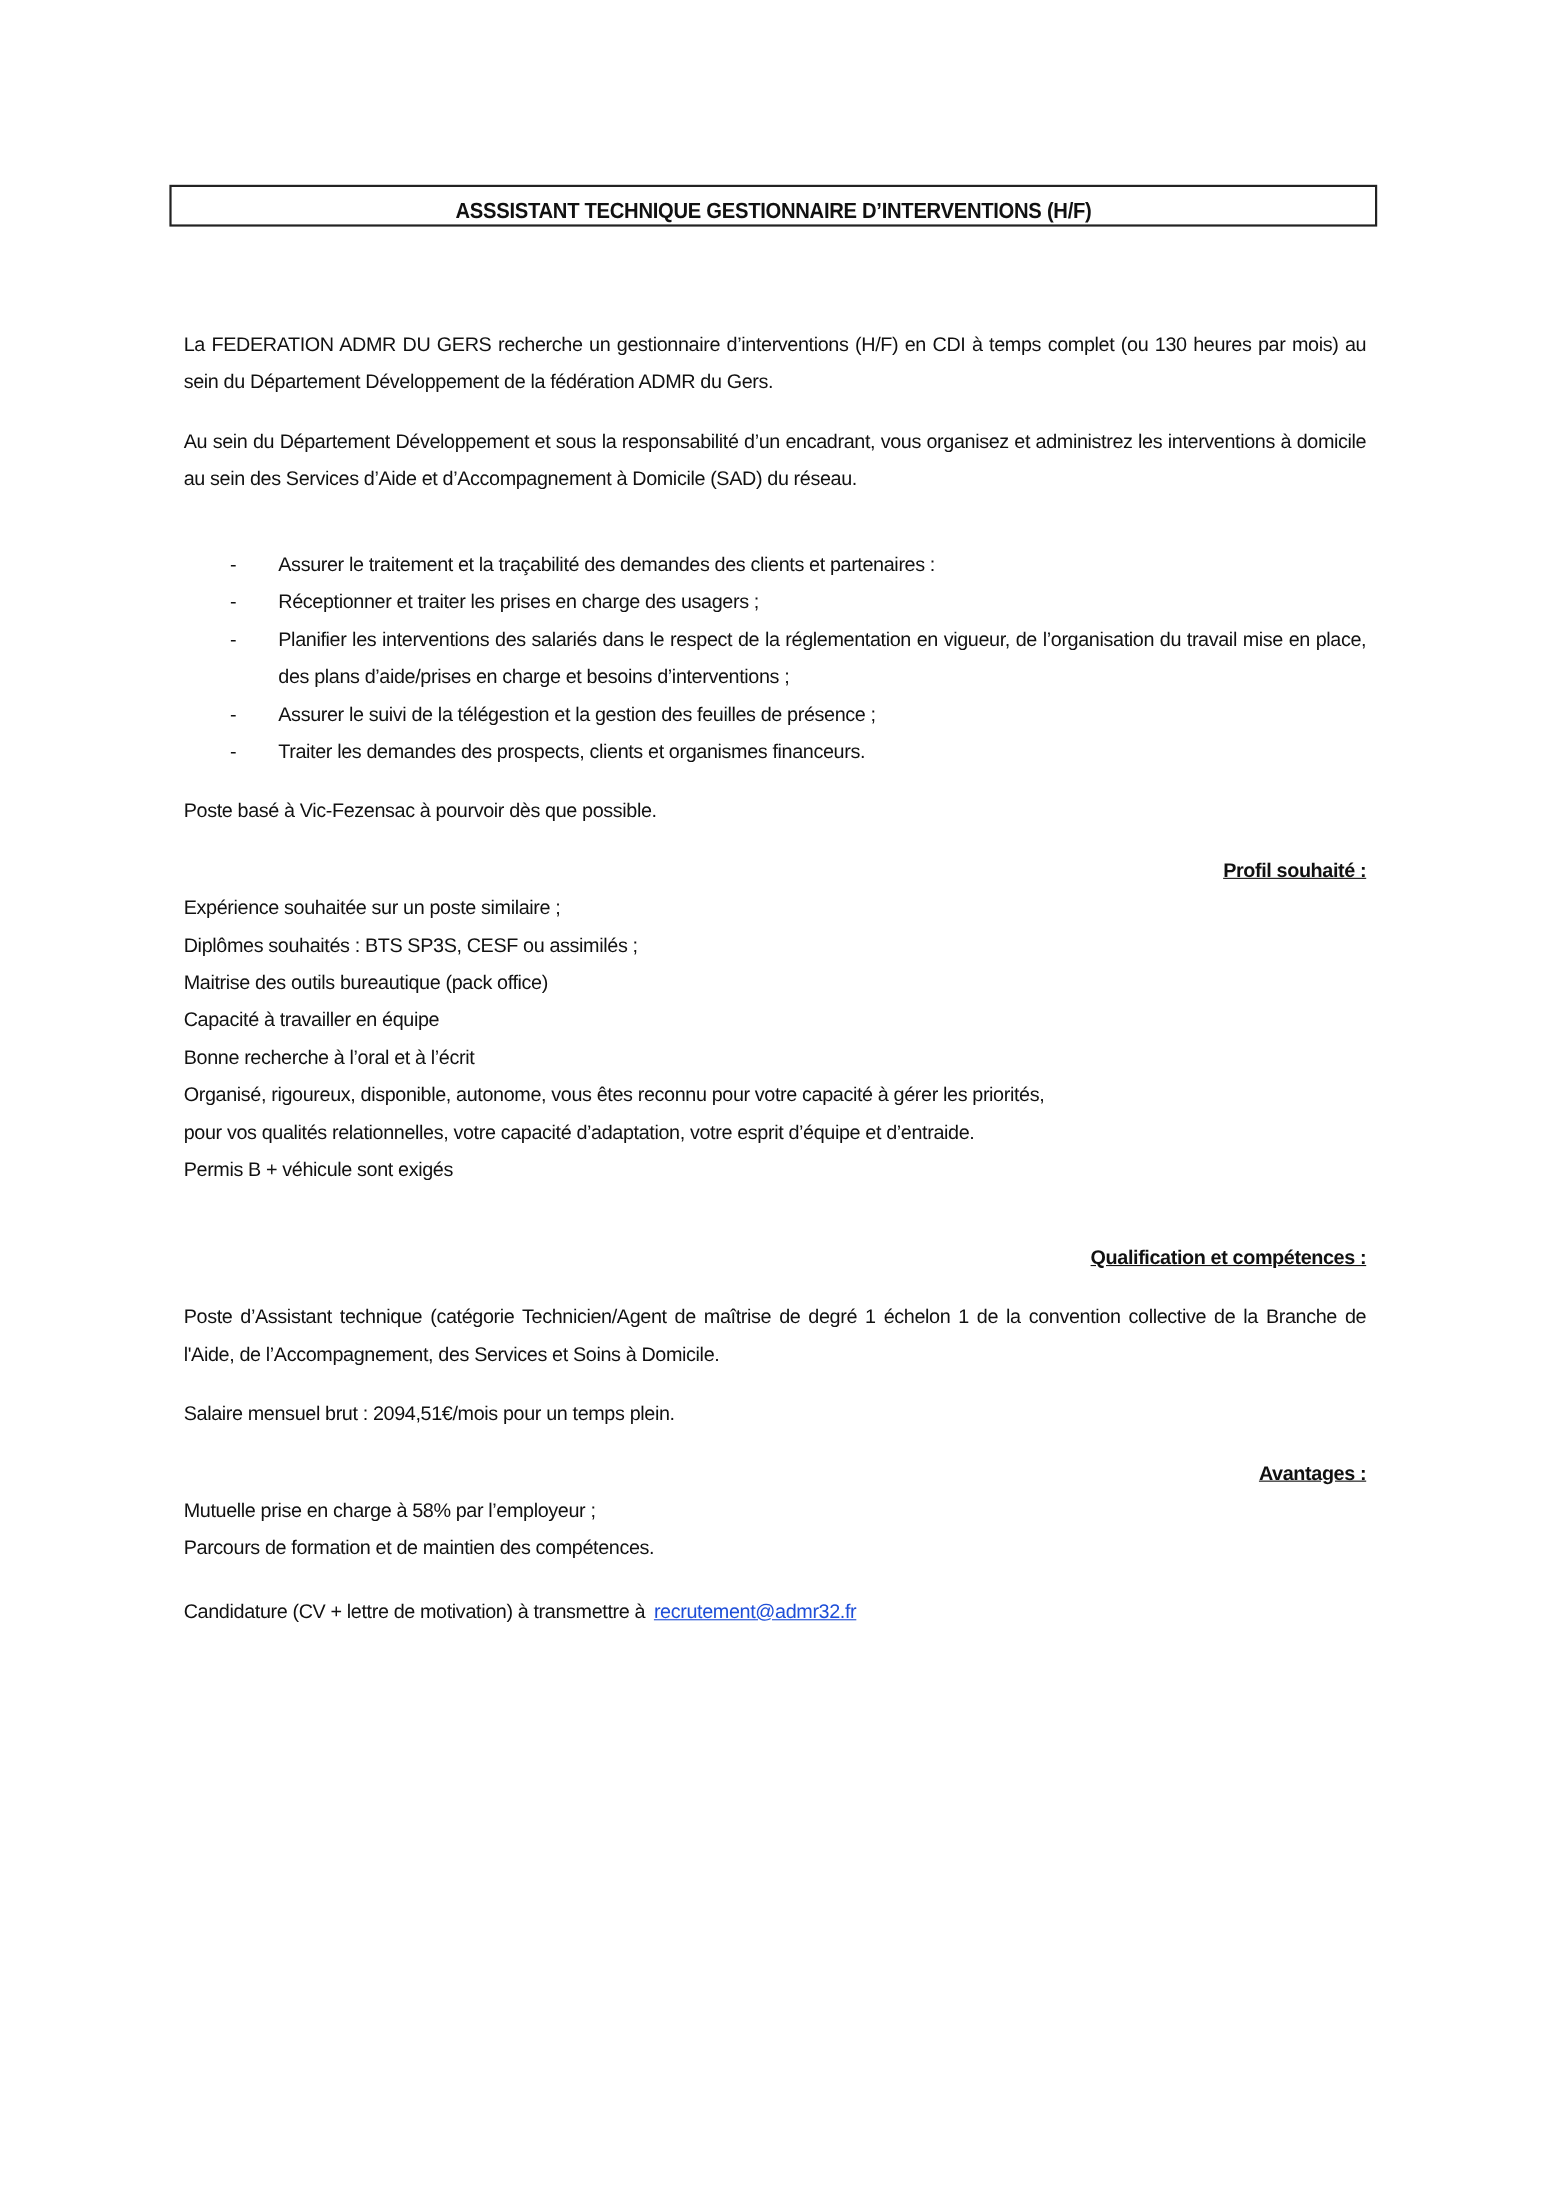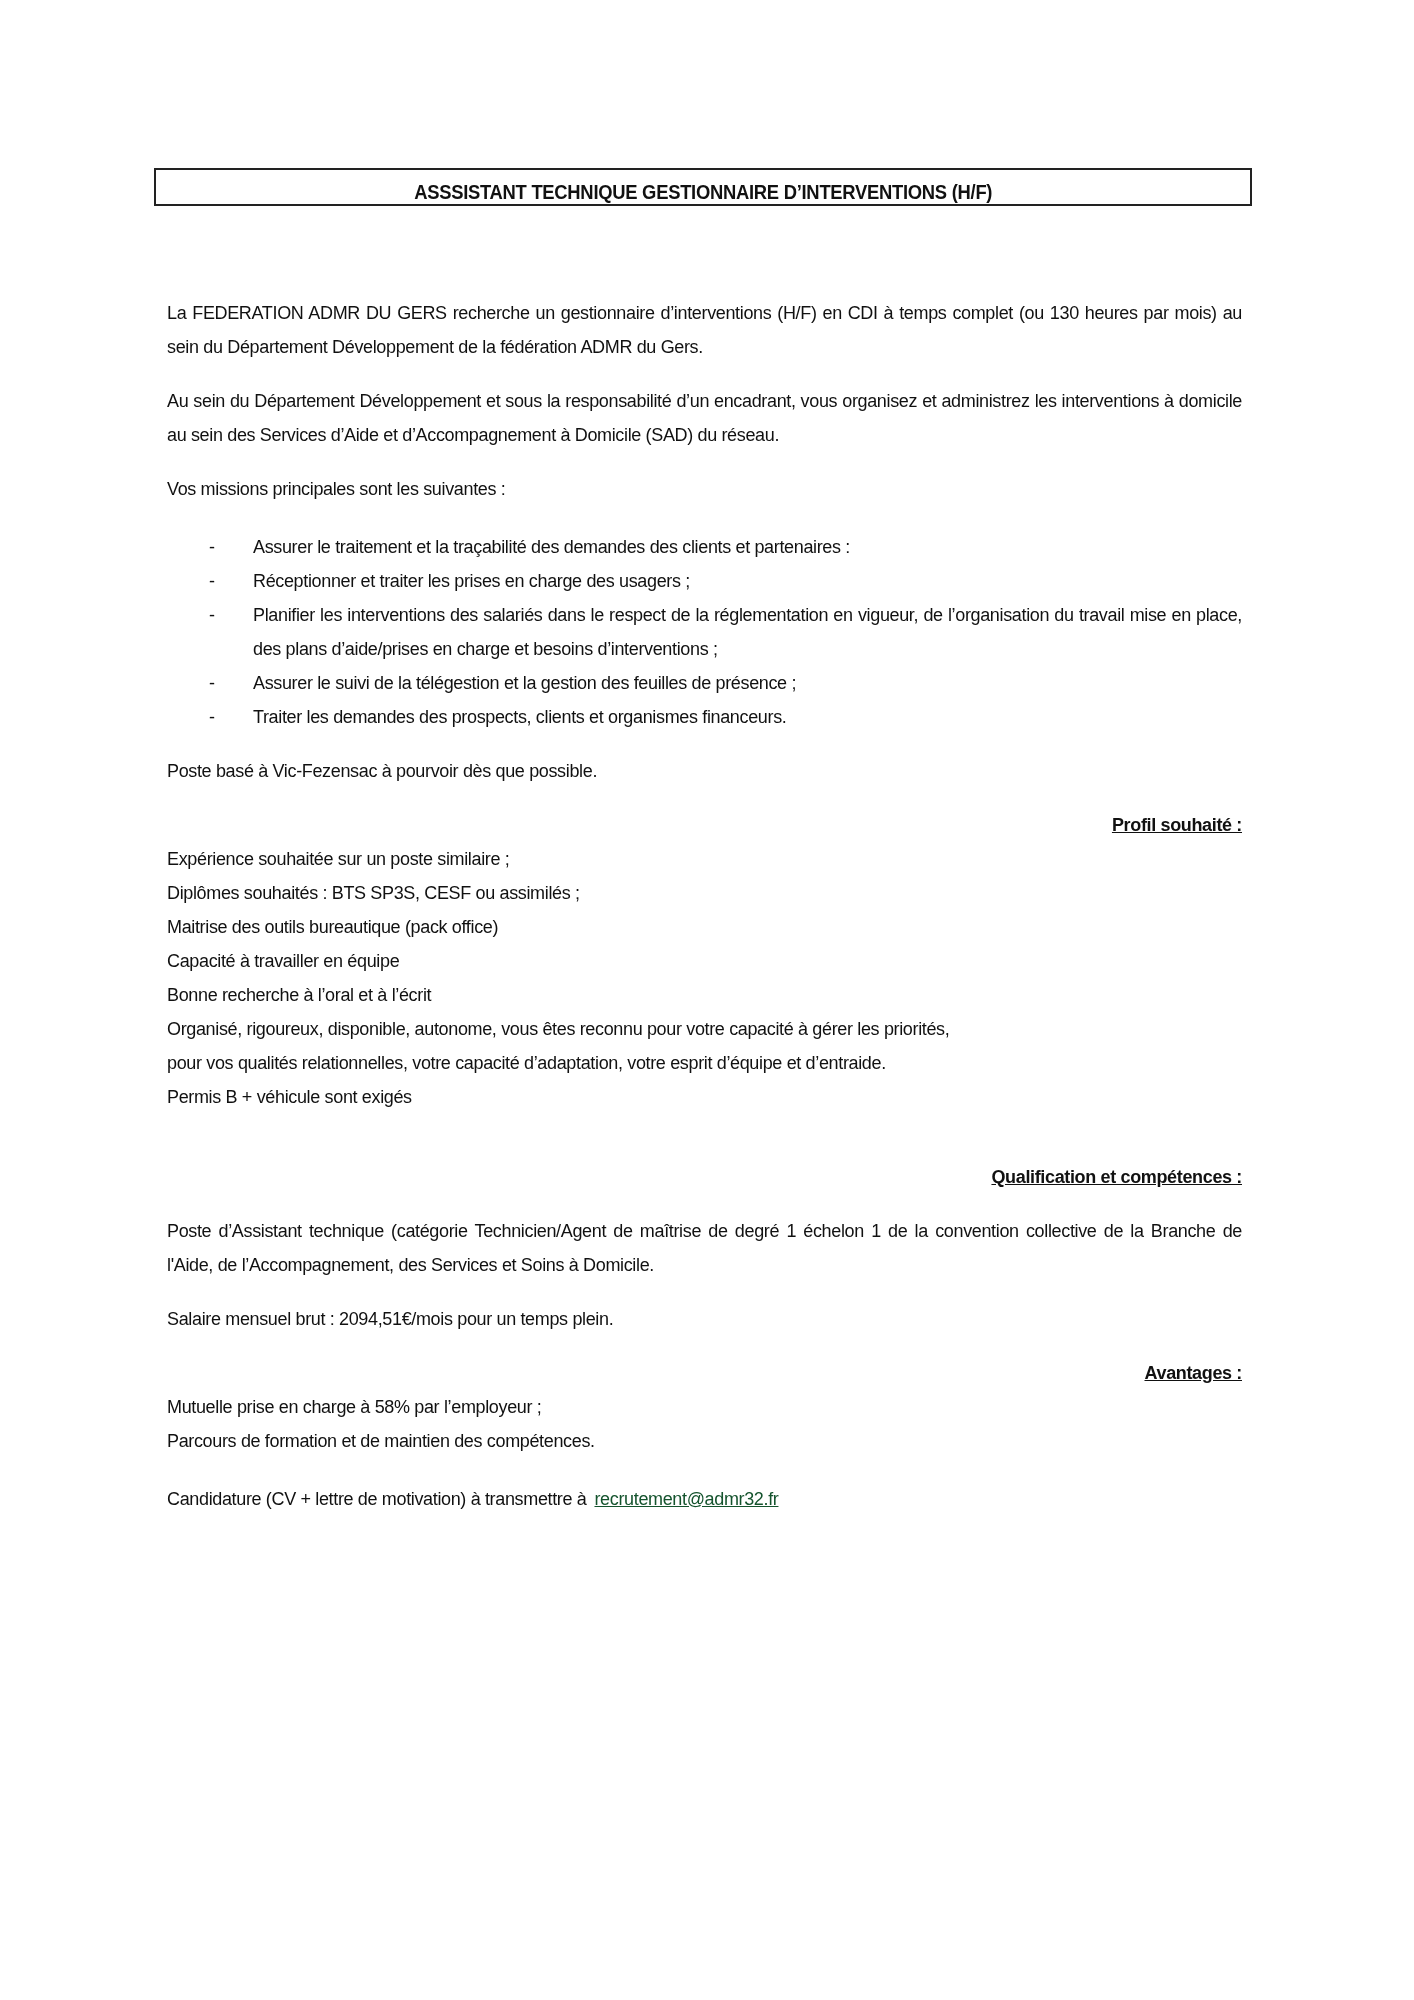--- a/index.html
+++ b/index.html
@@ -82,40 +82,39 @@
       text-decoration: underline;
       margin: 0;
       text-align: right;
     }
     .line {
       margin: 0;
       white-space: nowrap;
     }
     .email {
       text-decoration: underline;
-      color: #14532d;
+      color: #1d4ed8;
       margin-left: 8px;
     }
   </style>
 </head>
 <body>
 
 <div class="page">
 
   <div class="title-box">
     <span class="title-text">ASSSISTANT TECHNIQUE GESTIONNAIRE D’INTERVENTIONS (H/F)</span>
   </div>
 
   <div class="content">
 
     <p class="para last-left">La FEDERATION ADMR DU GERS recherche un gestionnaire d’interventions (H/F) en CDI à temps complet (ou 130 heures par mois) au sein du Département Développement de la fédération ADMR du Gers.</p>
     <div class="gap-small"></div>
     <p class="para last-left">Au sein du Département Développement et sous la responsabilité d’un encadrant, vous organisez et administrez les interventions à domicile au sein des Services d’Aide et d’Accompagnement à Domicile (SAD) du réseau.</p>
     <div class="gap-small"></div>
-    <p class="para">Vos missions principales sont les suivantes :</p>
     <div class="gap-med"></div>
 
     <ul class="bullets">
       <li class="bullet">
         <span class="dash">-</span>
         <span>Assurer le traitement et la traçabilité des demandes des clients et partenaires :</span>
       </li>
       <li class="bullet">
         <span class="dash">-</span>
         <span>Réceptionner et traiter les prises en charge des usagers ;</span>

